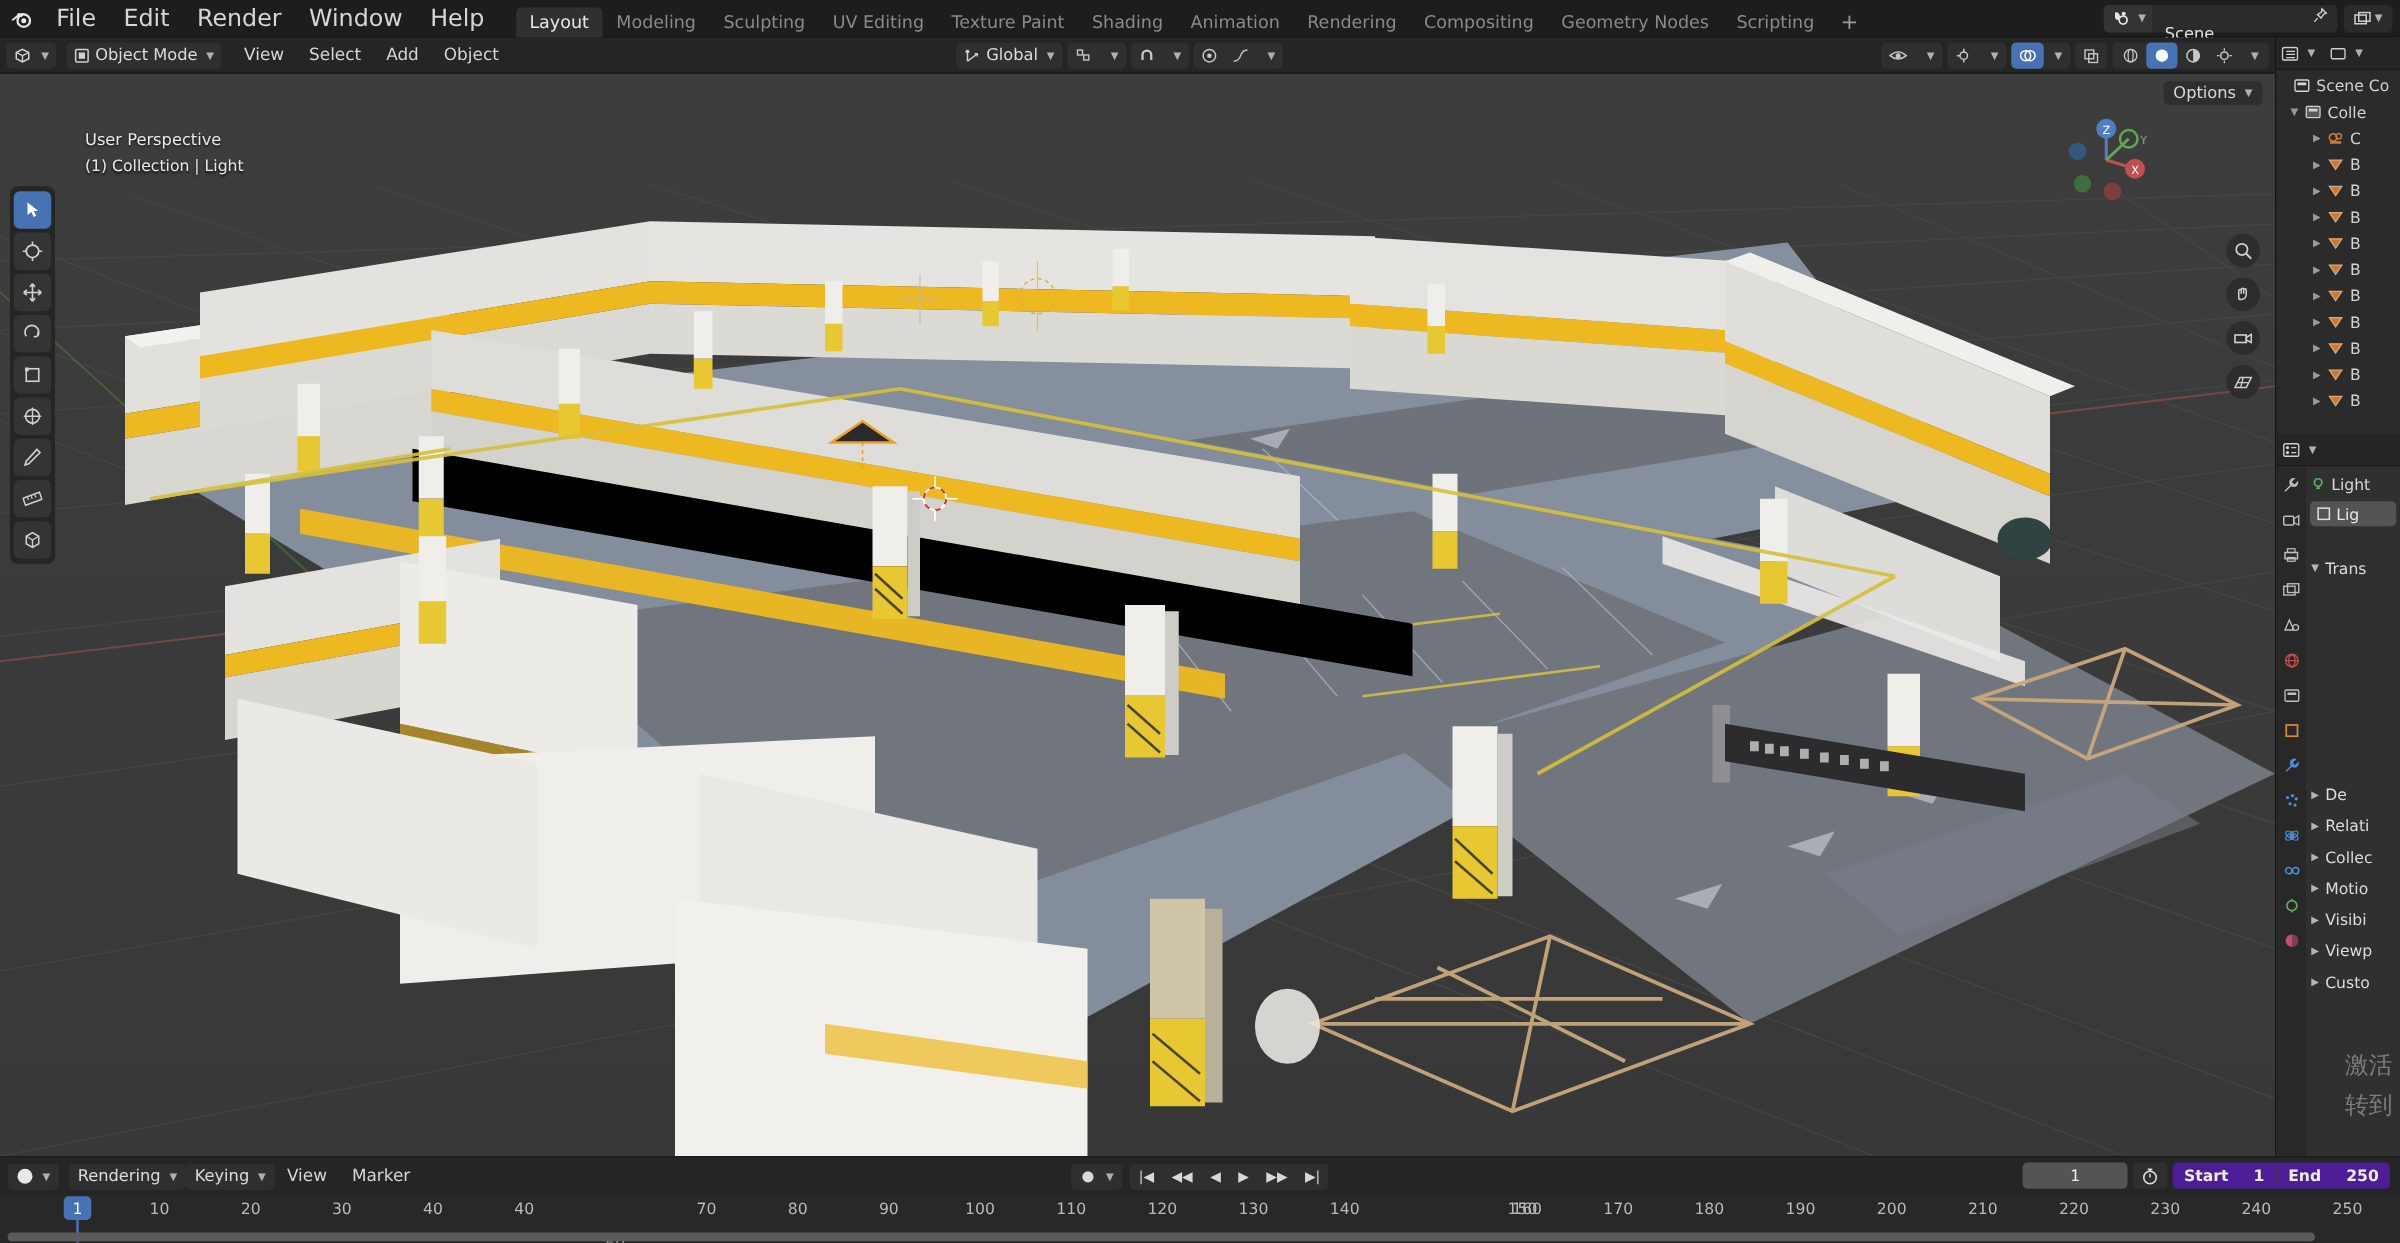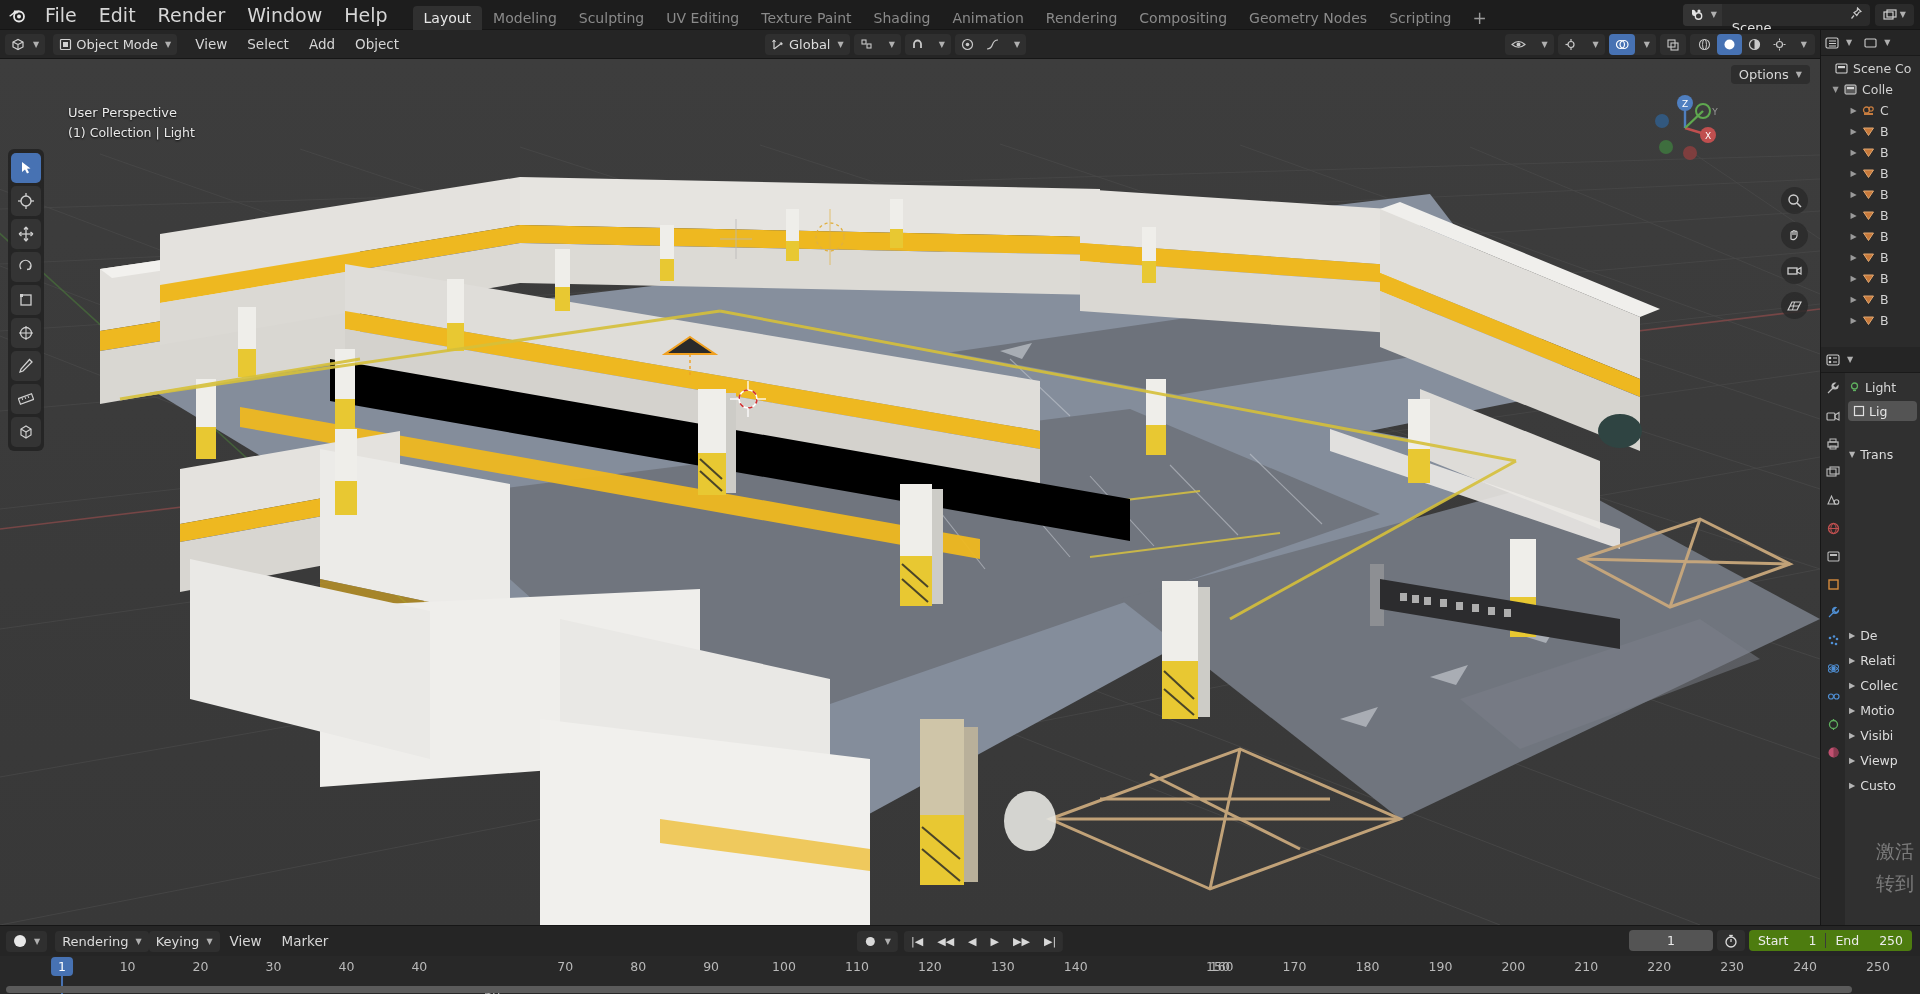--- a/index.html
+++ b/index.html
@@ -158,21 +158,21 @@
   .tl-btn { display: flex; align-items: center; gap: 4px; height: 21px; padding: 0 7px;
     background: #2f2f2f; border-radius: 4px; font-size: 13px; color: #dcdcdc; }
   .tl-txt { padding: 0 10px; font-size: 13.5px; color: #d6d6d6; }
   .tl-center { position: absolute; left: 50%; transform: translateX(-50%); display: flex; align-items: center; gap: 6px; }
   .rec-group { display: flex; align-items: center; background: #2f2f2f; border-radius: 4px; height: 21px; padding: 0 7px; gap: 5px; }
   .play-group { display: flex; align-items: center; background: #2f2f2f; border-radius: 4px; height: 21px; }
   .play-group span { padding: 0 7px; color: #d8d8d8; font-size: 11px; }
   .tl-right { position: absolute; right: 8px; top: 4px; display: flex; align-items: center; gap: 4px; }
   .frame-field { background: #545454; border-radius: 4px; height: 21px; width: 84px;
     display: flex; align-items: center; justify-content: center; font-size: 12.5px; color: #ececec; }
-  .se-group { display: flex; align-items: center; background: #4d7c0f; border-radius: 4px; height: 21px; }
+  .se-group { display: flex; align-items: center; background: #4c1d95; border-radius: 4px; height: 21px; font-weight: bold; }
   .se-cell { display: flex; align-items: center; gap: 20px; padding: 0 9px; font-size: 12.5px; color: #ececec; }
   .se-div { width: 1px; height: 15px; background: #3a3a3a; }
   #tl-ruler { position: absolute; left: 0; top: 30px; width: 1920px; height: 39px; background: #282828; }
   .tick-label { position: absolute; top: 3px; transform: translateX(-50%); font-size: 12.5px; color: #b9b9b9; }
   #playhead-badge {
     position: absolute; top: 1px; background: #4772b3; color: #fff; border-radius: 4px;
     padding: 2px 7px; font-size: 12.5px; transform: translateX(-50%);
   }
   #playhead-line { position: absolute; top: 20px; height: 19px; width: 2px; background: #4772b3; transform: translateX(-50%); }
   #tl-scroll { position: absolute; left: 6px; bottom: 2px; height: 7px; background: #5b5b5b; border-radius: 4px; }

